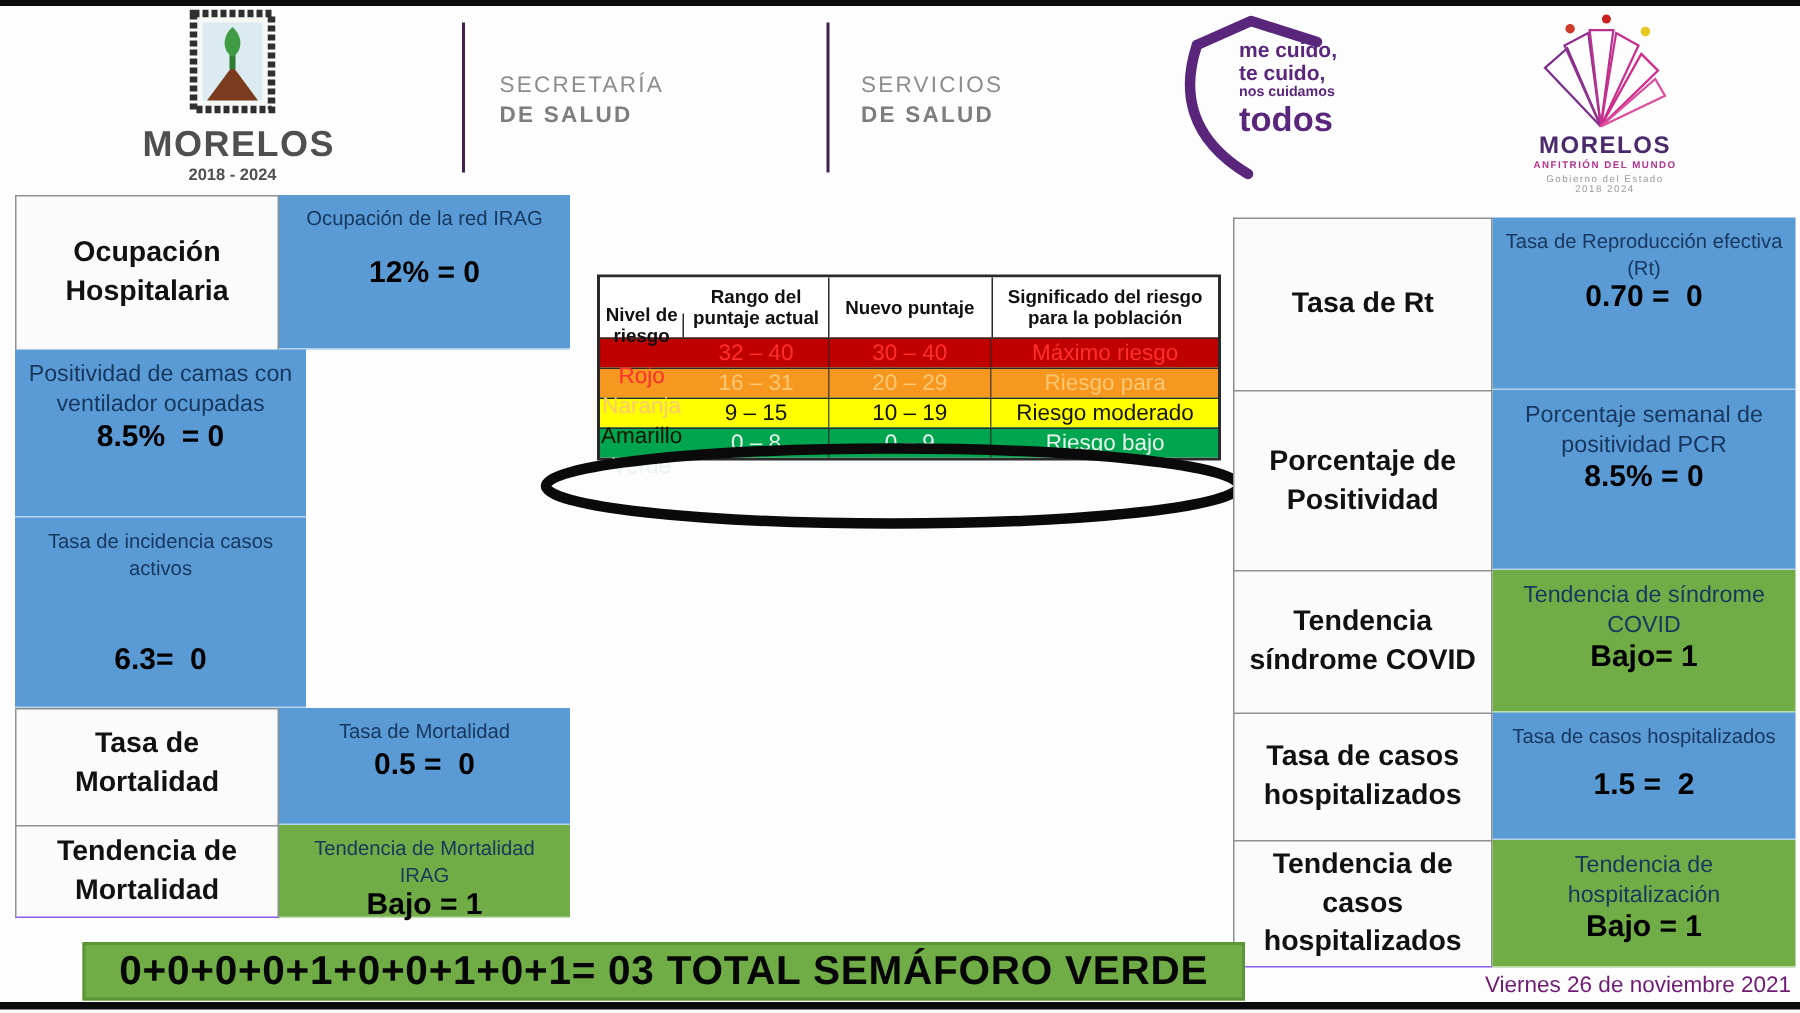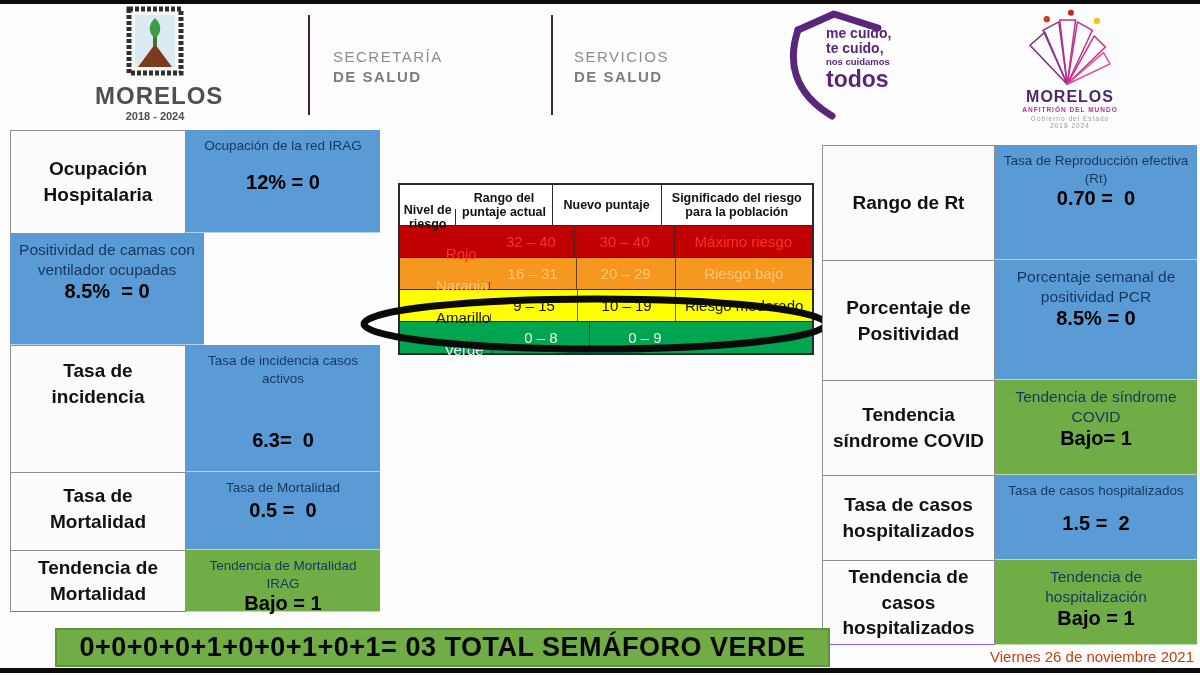--- a/index.html
+++ b/index.html
@@ -57,38 +57,38 @@
   .rr0 { height:115px; } .rr1 { height:120px; } .rr2 { height:95px; } .rr3 { height:85px; } .rr4 { height:85px; }
   .rr3 .ind-val { margin-top:12px; }
 
   
   .risk-table { position:absolute; left:398px; top:183px; width:416px; border:2px solid #2a2a2a; }
   .risk-hrow, .risk-row { display:flex; }
   .risk-hrow { height:40px; background:#fff; }
   .risk-hcell { border-right:1px solid #2a2a2a; display:flex; align-items:center; justify-content:center;
                 text-align:center; font-size:12.5px; font-weight:bold; color:#111; line-height:1.15; padding:1px 3px; }
   .risk-hcell:last-child { border-right:none; }
-  .risk-row { height:32px; border-top:1px solid #2a2a2a;padding-left:36px; }
+  .risk-row { height:20px; border-top:1px solid #2a2a2a; }
   .risk-cell { border-right:1px solid rgba(40,40,40,.75); display:flex; align-items:center; justify-content:center;
                text-align:center; font-size:15px; }
   .risk-cell:last-child { border-right:none; }
   .c0 { width:57px;margin-top:24px; } .c1 { width:97px; } .c2 { width:110px; } .c3 { width:152px;text-align:center; }
   .row-rojo     { background:var(--risk-red-bg,#C00000);   color:var(--risk-red-text,#FF2E2E); }
   .row-naranja  { background:var(--risk-orange-bg,#F6971F);color:var(--risk-orange-text,#FFC771); }
   .row-amarillo { background:var(--risk-yellow-bg,#FFFF00);color:#141400; }
   .row-verde    { background:var(--risk-green-bg,#00A64F); color:var(--risk-green-text,#E9F5EC); }
 
   .ellipse-overlay { position:absolute; left:358px; top:294px; width:474px; height:60px; pointer-events:none; }
 
   
   .total-bar { position:absolute; left:55px; top:628px; width:775px; height:39px;
                background:var(--cell-green,#70AD47); border:2px solid #5d9539;
                display:flex; align-items:center; justify-content:center;
                font-size:27px; font-weight:bold; color:#060606; letter-spacing:.5px; }
-  .date-label { position:absolute; right:6px; top:648px; font-size:15px; color:#c2410c; }
+  .date-label { position:absolute; right:6px; top:648px; font-size:15px; color:#701a75; }
 </style>
 </head>
 <body>
 
 <div class="page">
   <div class="strip top"></div>
   <div class="strip bottom"></div>
 
   <div class="seal">
     <svg width="58" height="70" viewBox="0 0 58 70">
@@ -155,21 +155,20 @@
         <div class="ind-val">12% = 0</div>
       </div>
     </div>
     <div class="ind-row lr1">
       <div class="ind-value blue">
         <div class="ind-desc big">Positividad de camas con ventilador ocupadas</div>
         <div class="ind-val">8.5%  = 0</div>
       </div>
     </div>
     <div class="ind-row lr2">
-      <div class="ind-label" style="align-items:flex-start; padding-top:12px;">Tasa de incidencia</div>
       <div class="ind-value blue">
         <div class="ind-desc">Tasa de incidencia casos activos</div>
         <div class="ind-val">6.3=  0</div>
       </div>
     </div>
     <div class="ind-row lr3">
       <div class="ind-label" style="align-items:flex-start; padding-top:10px;">Tasa de Mortalidad</div>
       <div class="ind-value blue">
         <div class="ind-desc">Tasa de Mortalidad</div>
         <div class="ind-val">0.5 =  0</div>
@@ -194,42 +193,43 @@
     <div class="risk-row row-rojo">
       <div class="risk-cell c0">Rojo</div>
       <div class="risk-cell c1">32 – 40</div>
       <div class="risk-cell c2">30 – 40</div>
       <div class="risk-cell c3">Máximo riesgo</div>
     </div>
     <div class="risk-row row-naranja">
       <div class="risk-cell c0">Naranja</div>
       <div class="risk-cell c1">16 – 31</div>
       <div class="risk-cell c2">20 – 29</div>
-      <div class="risk-cell c3">Riesgo bajo</div>
+      <div class="risk-cell c3">Riesgo para</div>
     </div>
     <div class="risk-row row-amarillo">
       <div class="risk-cell c0">Amarillo</div>
       <div class="risk-cell c1">9 – 15</div>
       <div class="risk-cell c2">10 – 19</div>
       <div class="risk-cell c3">Riesgo moderado</div>
     </div>
     <div class="risk-row row-verde">
       <div class="risk-cell c0">Verde</div>
       <div class="risk-cell c1">0 – 8</div>
       <div class="risk-cell c2">0 – 9</div>
+      <div class="risk-cell c3">Riesgo bajo</div>
     </div>
   </div>
 
   <svg class="ellipse-overlay" viewBox="0 0 474 60">
     <ellipse cx="237" cy="30" rx="231" ry="25" fill="none" stroke="#0a0a0a" stroke-width="7"></ellipse>
   </svg>
 
   <div class="ind-table right-table">
     <div class="ind-row rr0">
-      <div class="ind-label">Rango de Rt</div>
+      <div class="ind-label">Tasa de Rt</div>
       <div class="ind-value blue">
         <div class="ind-desc">Tasa de Reproducción efectiva (Rt)</div>
         <div class="ind-val">0.70 =  0</div>
       </div>
     </div>
     <div class="ind-row rr1">
       <div class="ind-label">Porcentaje de Positividad</div>
       <div class="ind-value blue">
         <div class="ind-desc big">Porcentaje semanal de positividad PCR</div>
         <div class="ind-val">8.5% = 0</div>

